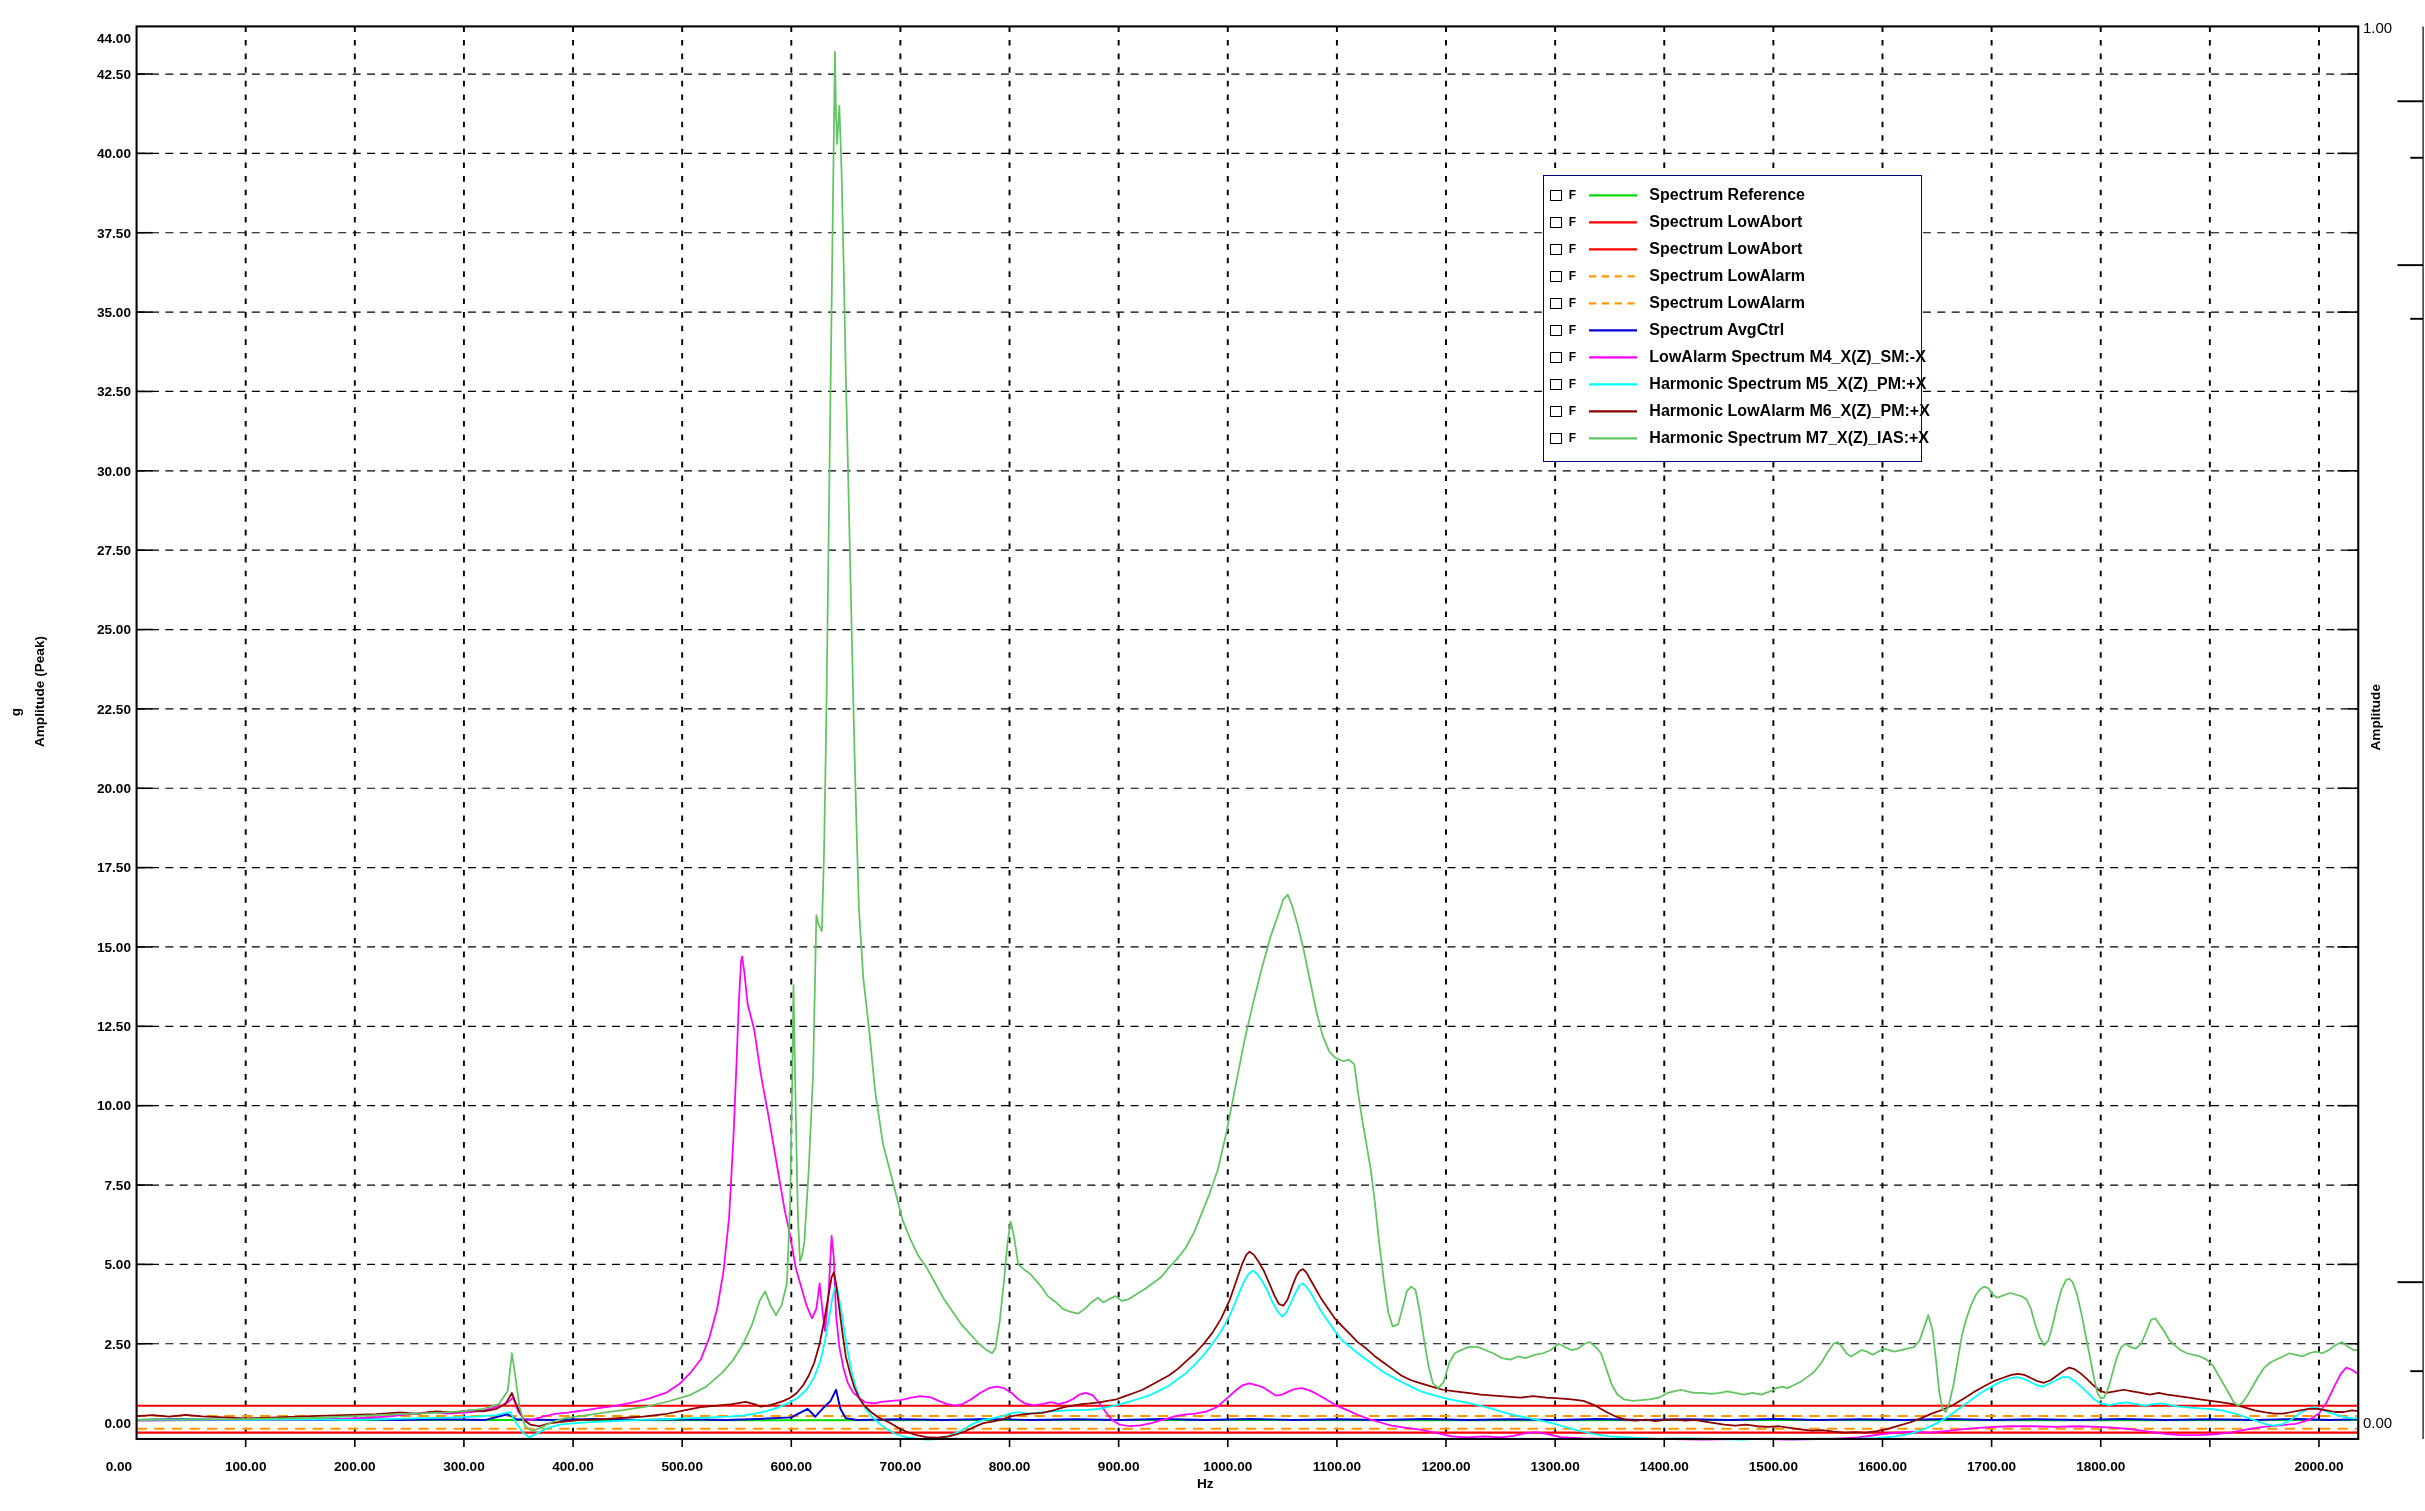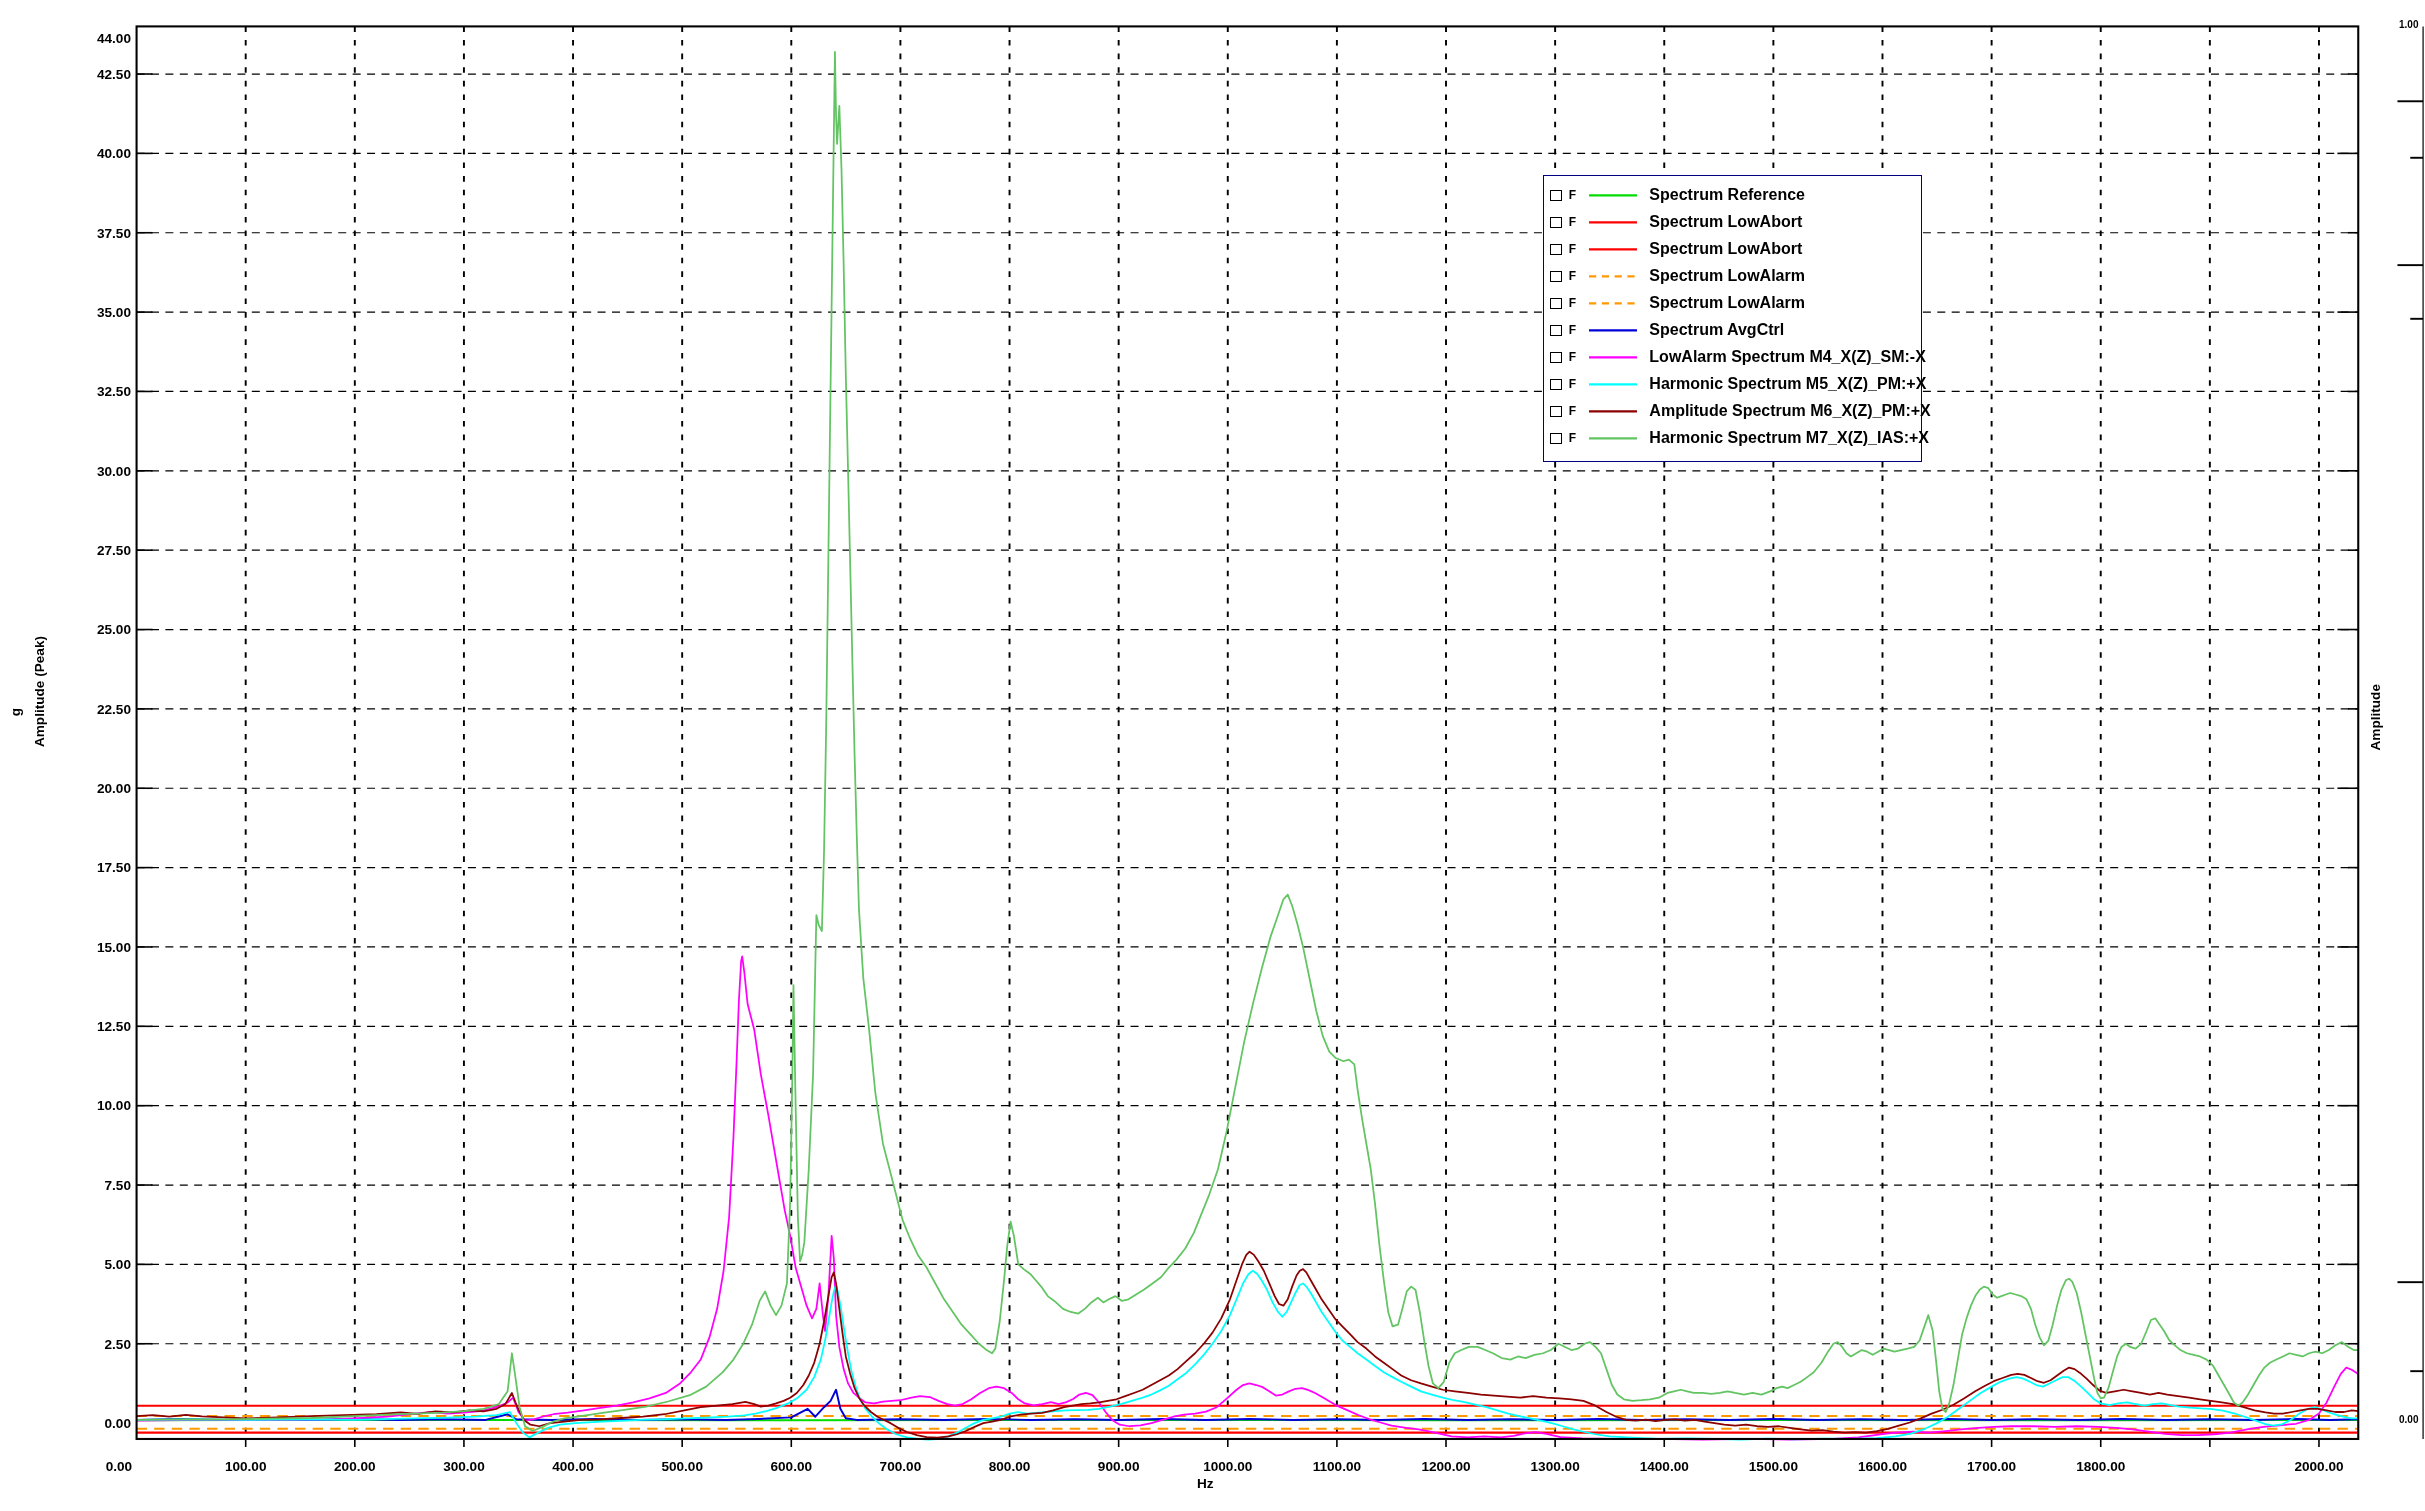--- a/index.html
+++ b/index.html
@@ -5,21 +5,21 @@
   html,body{margin:0;padding:0;background:#fff;}
   .stage{position:relative;width:2426px;height:1511px;background:#fff;overflow:hidden;
          font-family:"Liberation Sans",sans-serif;color:#000;}
   #plot-svg-holder{position:absolute;left:0;top:0;width:2426px;height:1511px;}
   .axis-title{position:absolute;font-weight:bold;font-size:13.6px;white-space:nowrap;}
   .vlabel{writing-mode:vertical-rl;transform:rotate(180deg);}
   #x-axis-title{left:1197px;top:1476px;width:80px;}
   #y-unit-label{left:8px;top:708px;}
   #y-left-title{left:32px;top:636px;}
   #y-right-title{left:2368px;top:684px;}
-  .right-axis-label{position:absolute;font-weight:bold;font-size:10px;margin-left:36px;}
+  .right-axis-label{position:absolute;font-weight:normal;font-size:15px;}
   #right-top-label{left:2363px;top:19px;}
   #right-bottom-label{left:2363px;top:1414px;}
   #legend{position:absolute;left:1543px;top:175px;width:379px;height:287px;
           border:1.6px solid #000080;background:#fff;box-sizing:border-box;
           padding-top:5.6px;z-index:5;}
   .legend-row{display:flex;align-items:center;height:27px;padding-left:6.4px;}
   .cbx{display:inline-block;width:11.2px;height:11.2px;border:1.6px solid #000;
        background:#fff;box-sizing:border-box;flex:0 0 auto;}
   .flag{font-weight:bold;font-size:12px;margin-left:7.2px;width:13px;flex:0 0 auto;}
   .swatch{margin:0 11.2px 0 6.4px;flex:0 0 auto;}
@@ -252,21 +252,21 @@
           <line x1="1" y1="3" x2="61" y2="3" stroke="#00FFFF" stroke-width="2.6"></line>
         </svg>
         <span class="legend-label">Harmonic Spectrum M5_X(Z)_PM:+X</span>
       </div>
       <div class="legend-row">
         <span class="cbx"></span>
         <span class="flag">F</span>
         <svg class="swatch" width="50" height="4.8" viewBox="0 0 62 6">
           <line x1="1" y1="3" x2="61" y2="3" stroke="#8B0000" stroke-width="2.6"></line>
         </svg>
-        <span class="legend-label">Amplitude Spectrum M6_X(Z)_PM:+X</span>
+        <span class="legend-label">Harmonic LowAlarm M6_X(Z)_PM:+X</span>
       </div>
       <div class="legend-row">
         <span class="cbx"></span>
         <span class="flag">F</span>
         <svg class="swatch" width="50" height="4.8" viewBox="0 0 62 6">
           <line x1="1" y1="3" x2="61" y2="3" stroke="#62C462" stroke-width="2.6"></line>
         </svg>
         <span class="legend-label">Harmonic Spectrum M7_X(Z)_IAS:+X</span>
       </div>
     </div>

